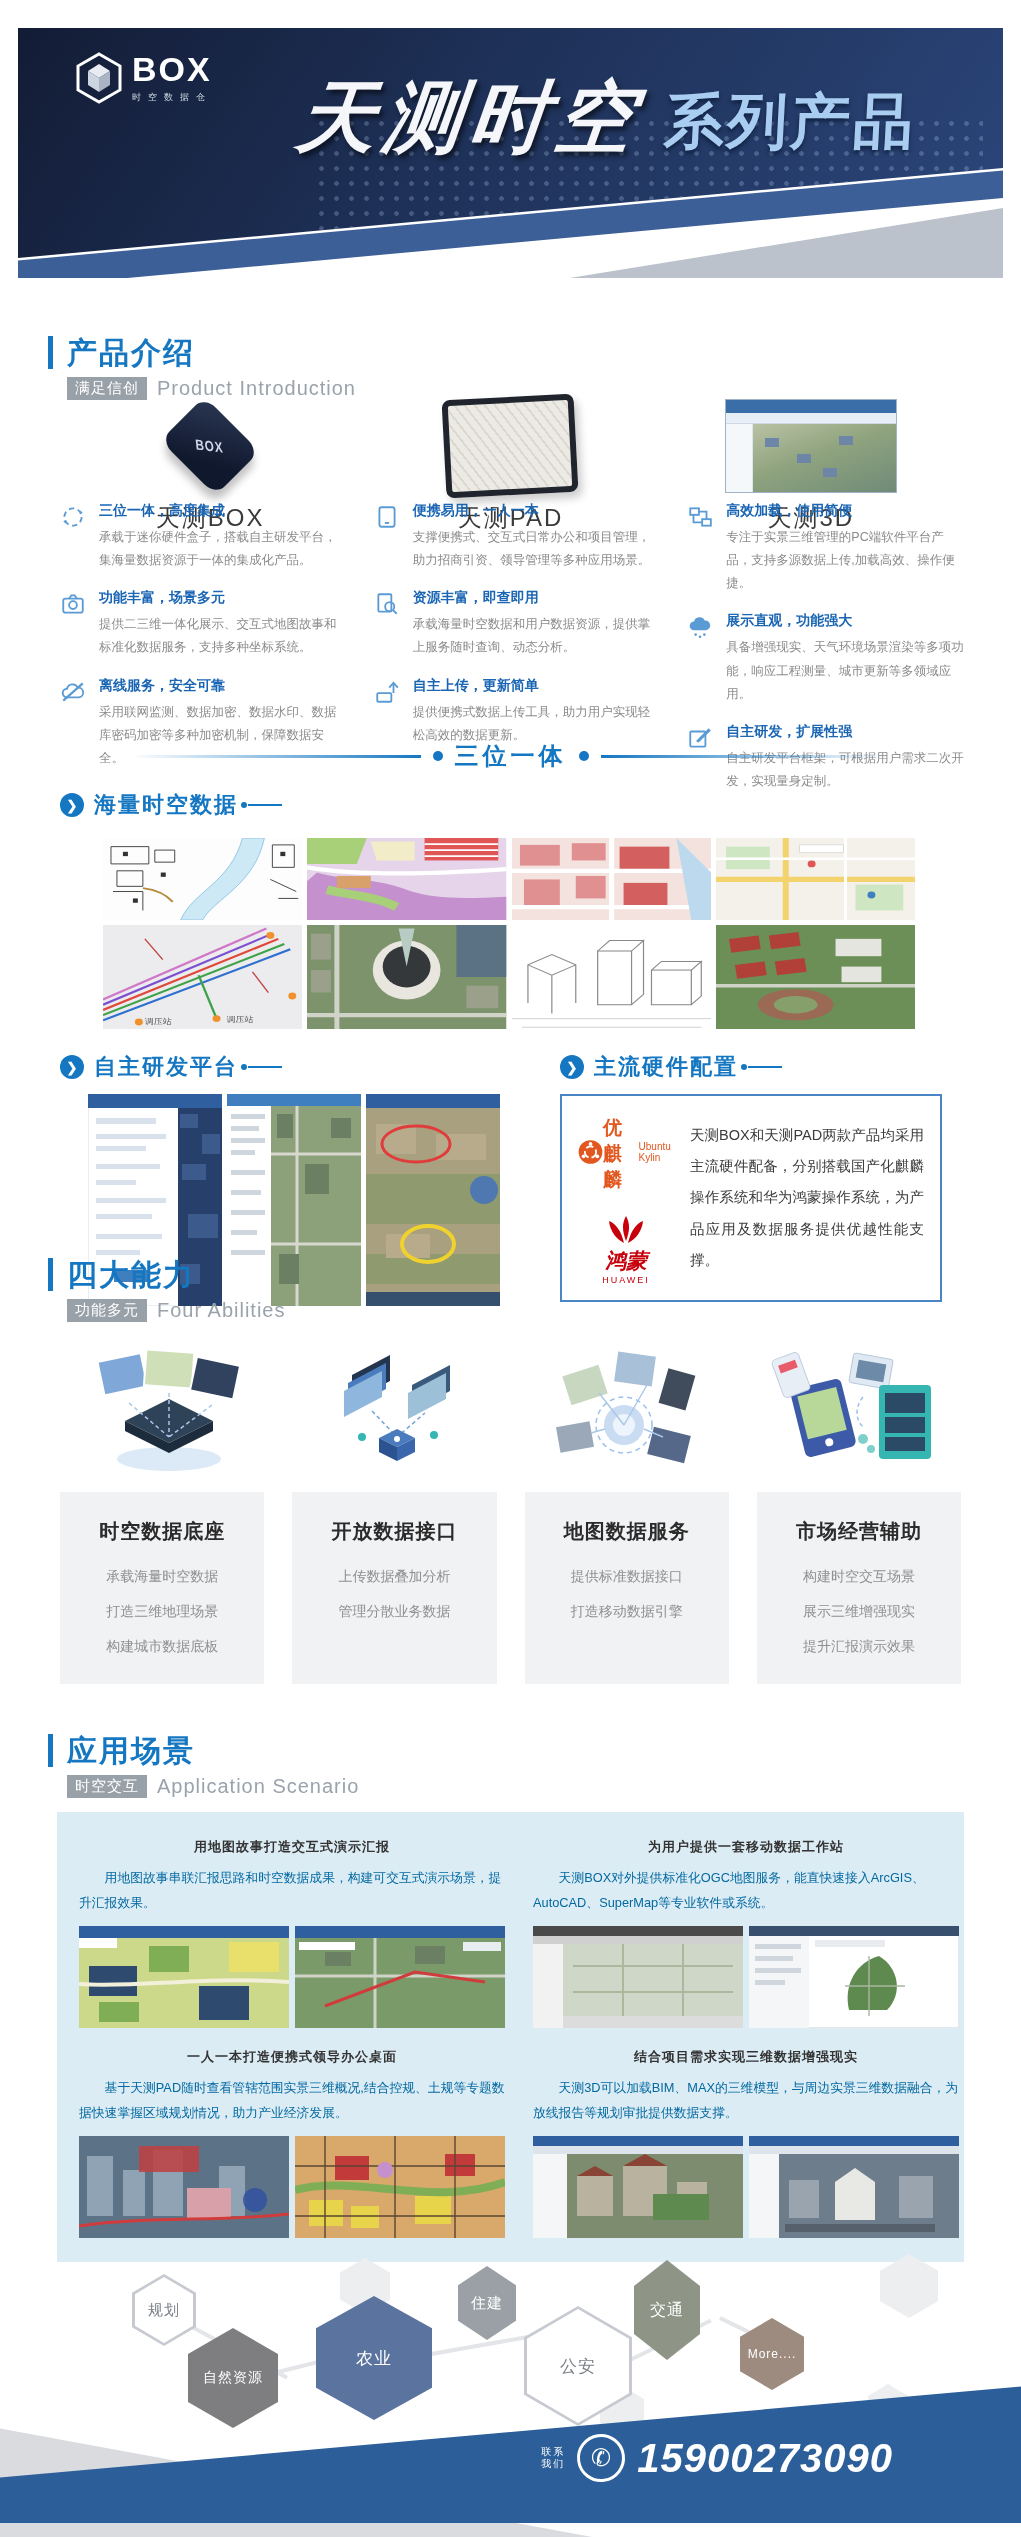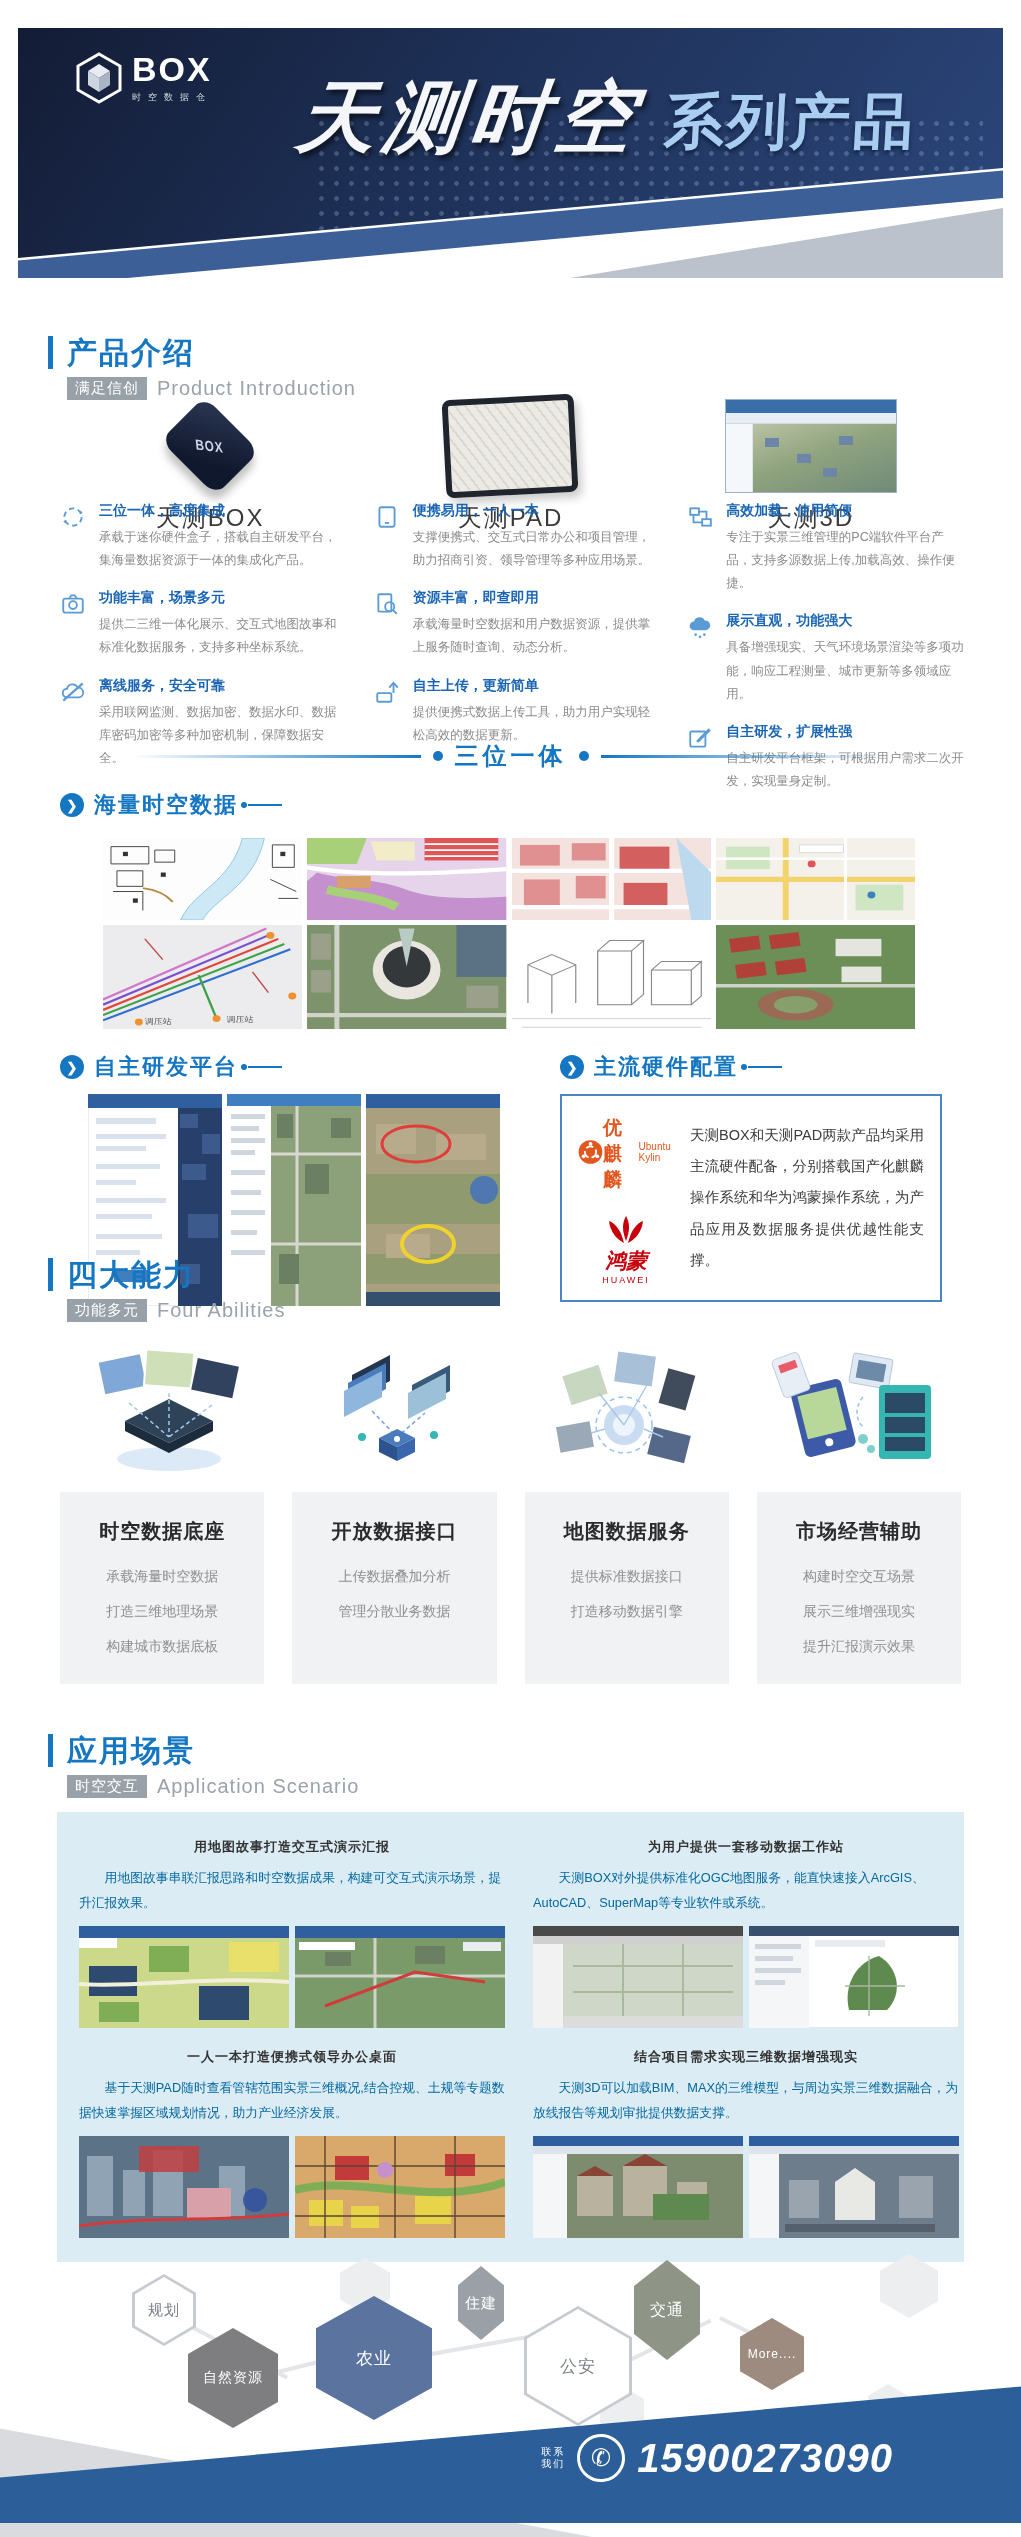--- a/index.html
+++ b/index.html
@@ -835,21 +835,21 @@
     <div class="hex" style="left:828px;top:118px;width:40px;height:46px;background:#eceef0;"></div>
     <div class="hex outline" style="left:92px;top:8px;width:64px;height:72px;">
         <span>规划</span>
       </div>
     <div class="hex" style="left:148px;top:62px;width:90px;height:100px;background:#7e7e81;font-size:14px;">
         <span>自然资源</span>
       </div>
     <div class="hex" style="left:276px;top:30px;width:116px;height:124px;background:#5b739f;font-size:17px;">
         <span>农业</span>
       </div>
-    <div class="hex" style="left:418px;top:0px;width:46px;height:74px;background:#9aa0a6;">
+    <div class="hex" style="left:418px;top:0px;width:58px;height:74px;background:#9aa0a6;">
         <span>住建</span>
       </div>
     <div class="hex outline" style="left:484px;top:40px;width:108px;height:120px;font-size:17px;">
         <span>公安</span>
       </div>
     <div class="hex" style="left:594px;top:-6px;width:66px;height:100px;background:#8e9486;font-size:16px;">
         <span>交通</span>
       </div>
     <div class="hex" style="left:700px;top:52px;width:64px;height:72px;background:#9c8b7e;font-size:12px;">
         <span>More....</span>

